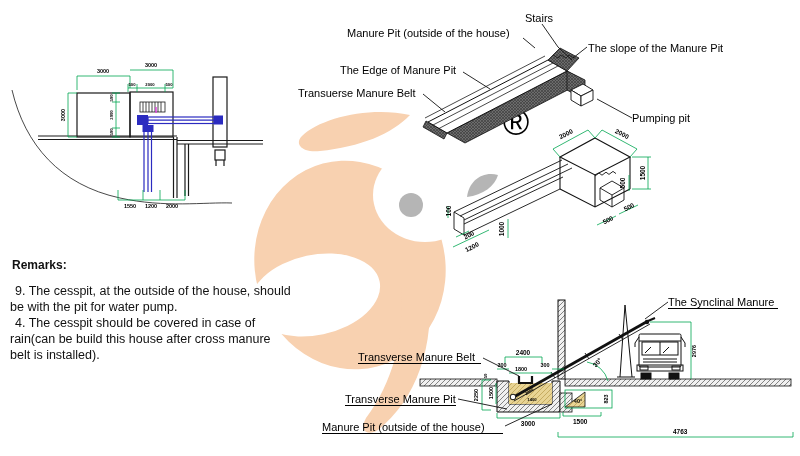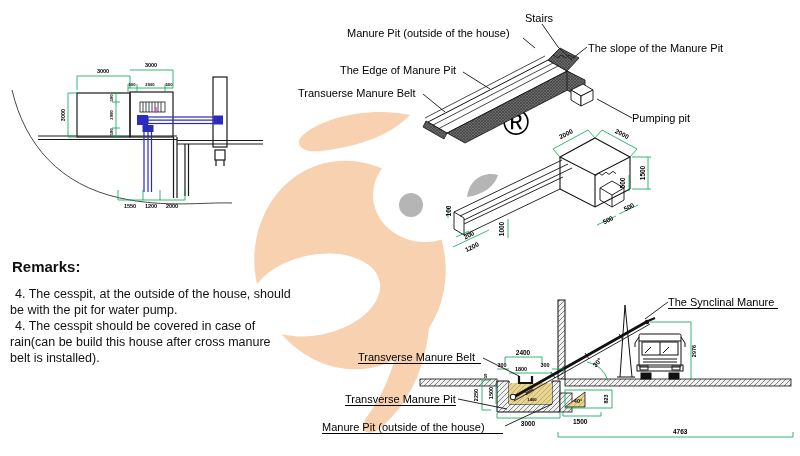--- a/index.html
+++ b/index.html
@@ -10,21 +10,21 @@
   svg .lbl{font-size:11px;}
   svg .dim{font-size:6.5px;font-weight:bold;}
   svg .dimS{font-size:5.5px;font-weight:bold;}
   svg .dimT{font-size:4.2px;font-weight:bold;}
   svg .blk{stroke:#1a1a1a;fill:none;stroke-width:1.2;}
   svg .thin{stroke:#1a1a1a;fill:none;stroke-width:0.8;}
   svg .grn{stroke:#00a651;fill:none;stroke-width:0.8;}
   svg .blu{stroke:#2b2bc0;fill:none;stroke-width:1.2;}
   svg .und{stroke:#000;stroke-width:1;}
   #remarks{position:absolute;left:10px;top:258px;width:284px;color:#111;}
-  #remarks h3{margin:0 0 11px 2px;font-size:15px;font-weight:bold;}
+  #remarks h3{margin:0 0 11px 2px;font-size:12px;font-weight:bold;}
   #remarks p{margin:0;font-size:12.5px;line-height:1.28;text-indent:5px;}
 </style>
 </head>
 <body>
 
 <div class="stage">
 
   <svg class="layer" style="left:240px;top:100px;z-index:0" width="300" height="345" viewBox="0 0 300 345">
     <g>
       <path d="M170,15 C130,6 80,18 62,36 C54,44 62,53 80,51 C120,47 152,34 170,15 Z" fill="#f8d1b0"></path>
@@ -325,17 +325,17 @@
       <line class="und" x1="43" y1="78.5" x2="166" y2="78.5"></line>
       <text class="lbl" x="30" y="118">Transverse Manure Pit</text>
       <line class="und" x1="30" y1="120.5" x2="141" y2="120.5"></line>
       <text class="lbl" x="7" y="146">Manure Pit (outside of the house)</text>
       <line class="und" x1="7" y1="148.5" x2="188" y2="148.5"></line>
     </g>
   </svg>
 
   <div id="remarks" style="z-index:1">
     <h3>Remarks:</h3>
-    <p>4. The cesspit, at the outside of the house, should be with the pit for water pump.</p>
+    <p>9. The cesspit, at the outside of the house, should be with the pit for water pump.</p>
     <p>4. The cesspit should be covered in case of rain(can be build this house after cross manure belt is installed).</p>
   </div>
 
 </div>
 
 </body></html>

